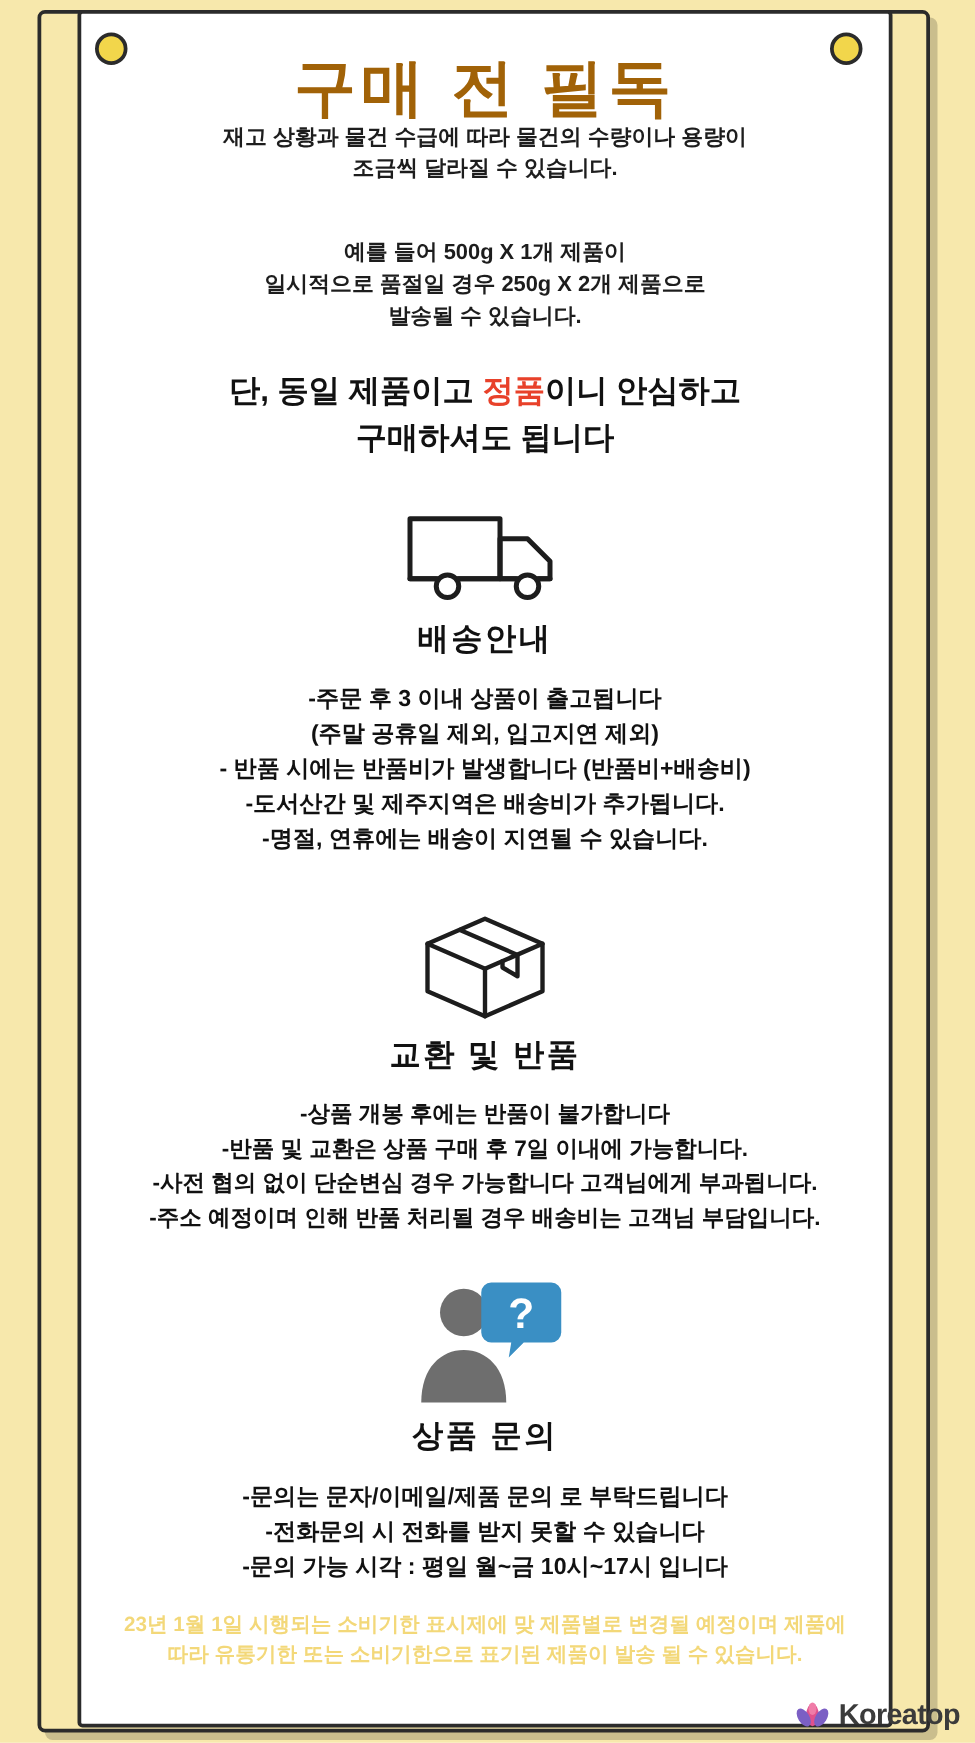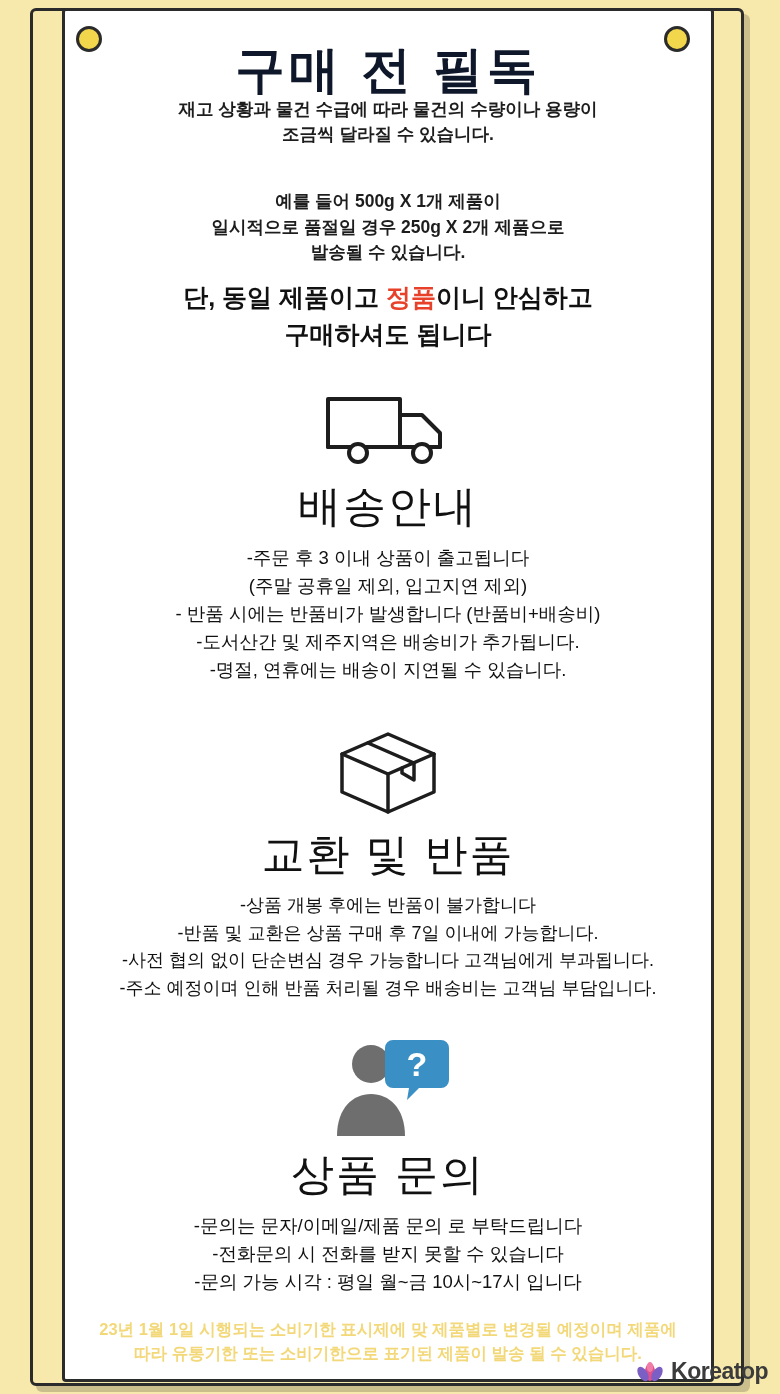--- a/index.html
+++ b/index.html
@@ -54,53 +54,53 @@
     width:652px;height:1374px;
     box-sizing:border-box;
     padding:14px 14px 0 14px;
     text-align:center;
   }
 
   .title{
     margin-top:22px;
     font-size:50px;
     font-weight:bold;
-    color:#0f172a;
+    color:#a16207;
     letter-spacing:4px;
     line-height:1.05;
   }
   .para{
     color:#1d1d1d;
     font-size:17.5px;
     font-weight:bold;
     line-height:1.45;
   }
   .gap-big{margin-top:42px;}
   .highlight{
     font-size:25px;
     font-weight:bold;
     color:#111;
     line-height:1.45;
-    margin-top:14px;
+    margin-top:30px;
   }
   .highlight .red{color:#e8412a;}
 
   .section-title{
-    font-size:43px;
-    font-weight:normal;
+    font-size:25px;
+    font-weight:bold;
     color:#111;
     letter-spacing:2px;
     margin-top:6px;
   }
   .lines{
-    margin-top:8px;
+    margin-top:18px;
     font-size:18.5px;
     line-height:1.52;
     color:#111;
-    font-weight:normal;
+    font-weight:bold;
   }
   .lines .l{display:block;}
   .lines.tight .l{font-size:18px;}
 
   .icon-wrap{margin-top:34px;height:86px;display:flex;align-items:center;justify-content:center;}
   .icon-wrap.box{height:96px;margin-top:40px;}
   .icon-wrap.qa{height:104px;margin-top:34px;}
 
   .footnote{
     margin-top:22px;

